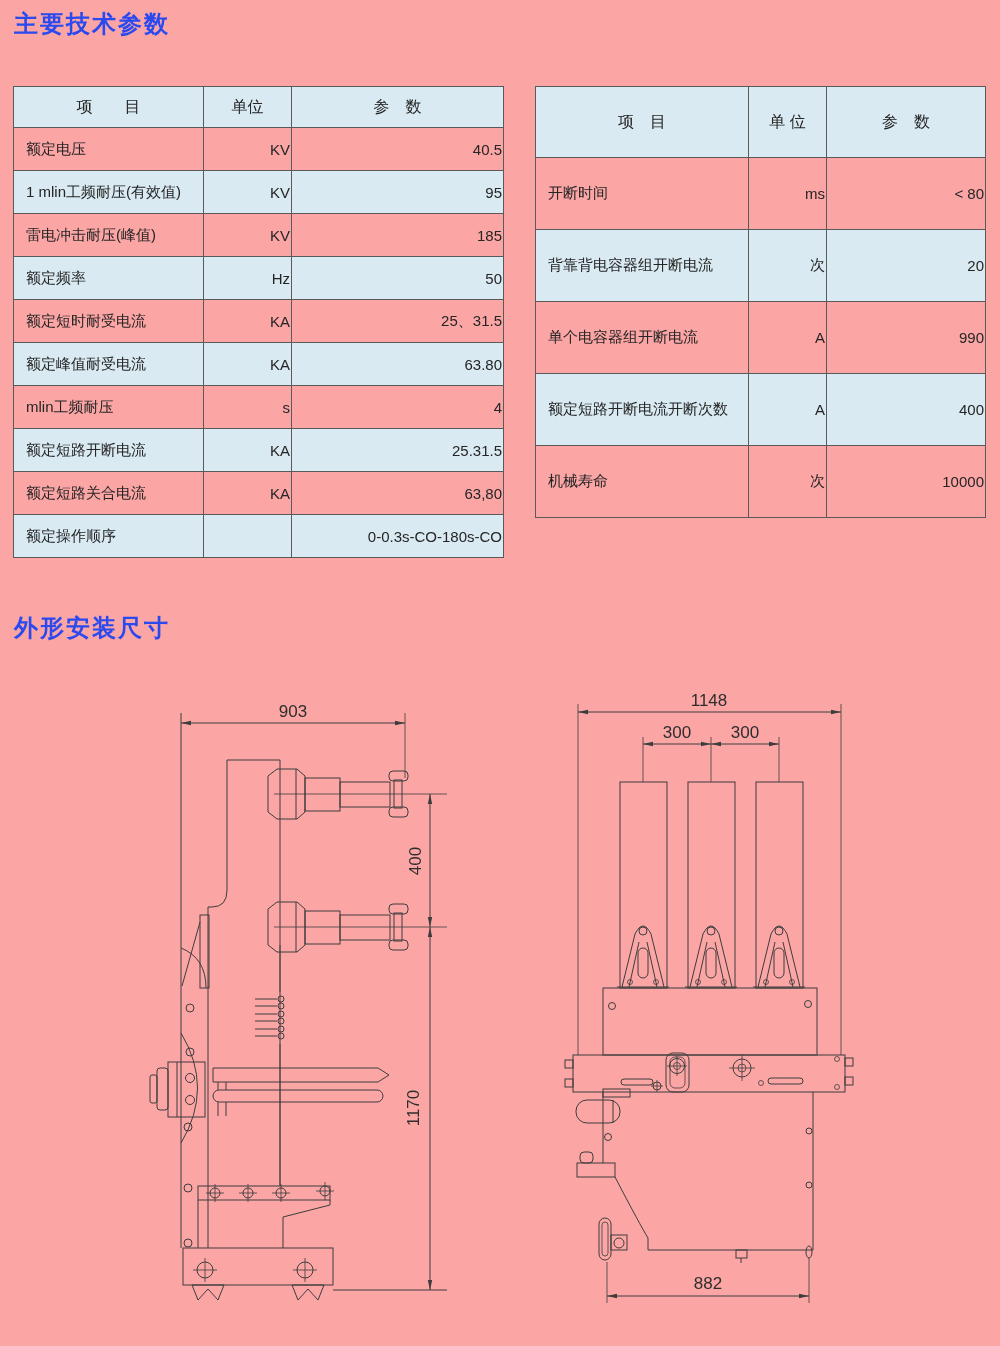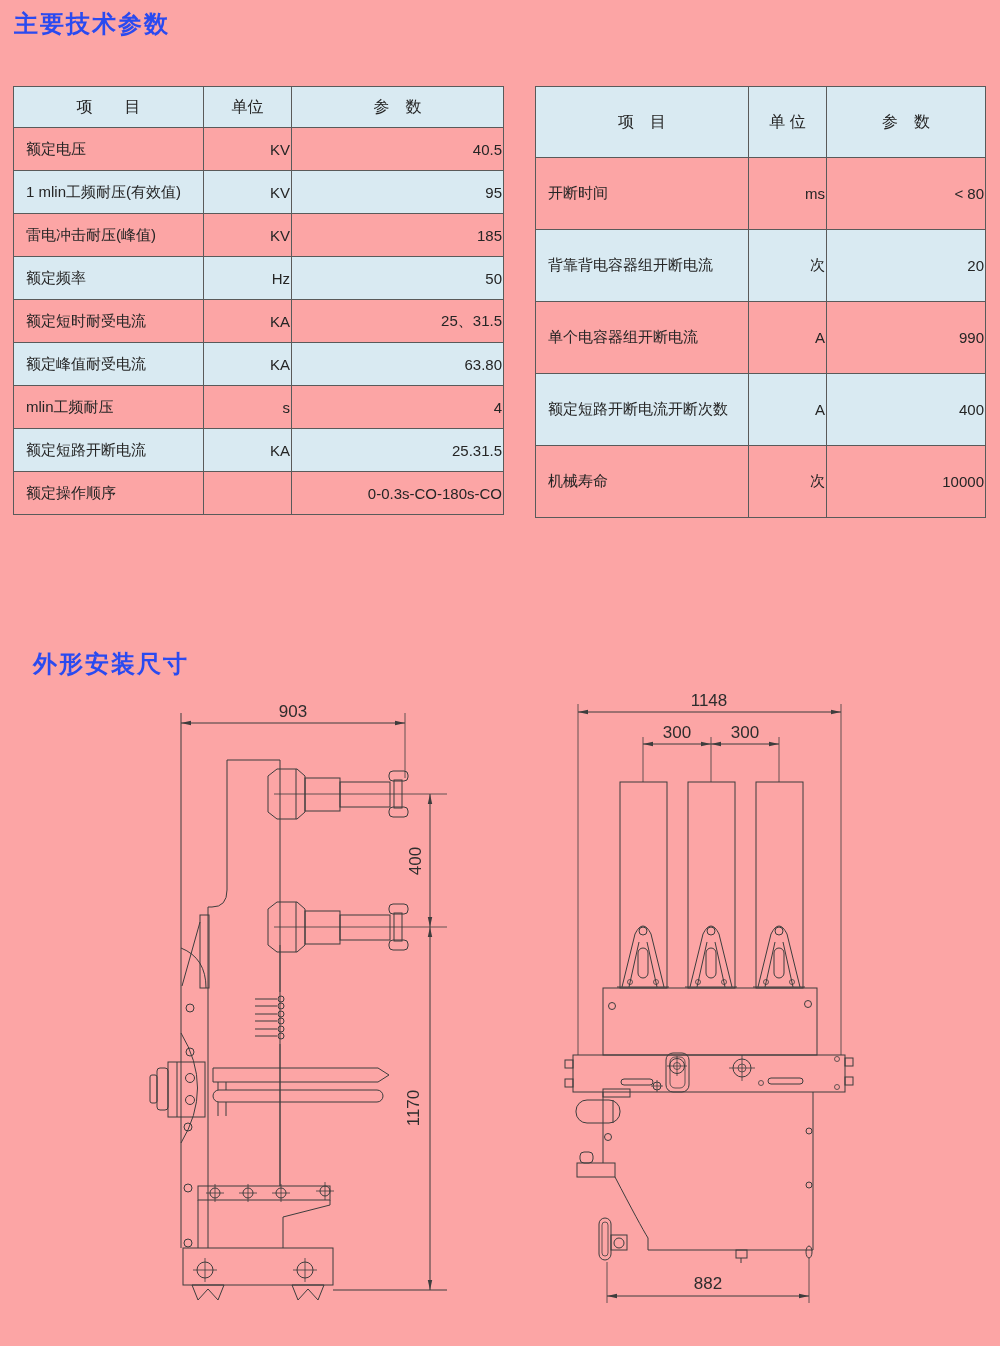--- a/index.html
+++ b/index.html
@@ -2,21 +2,21 @@
 <html><head>
 <meta charset="utf-8">
 <style>
   html,body{margin:0;padding:0;background:#ffffff;}
   body{font-family:"Liberation Sans","DejaVu Sans",sans-serif;}
   .page{position:relative;width:1000px;height:1346px;background:#fca5a5;overflow:hidden;}
 
   .sec-title{position:absolute;left:14px;margin:0;font-size:24px;font-weight:bold;
              color:#2a4af0;letter-spacing:2px;}
   #title-params{top:8px;}
-  #title-dims{top:648px;margin-left:19px;}
+  #title-dims{top:612px;}
 
   table.params{position:absolute;border-collapse:collapse;table-layout:fixed;
                font-size:15px;color:#252525;margin-top:28px;}
   table.params th,table.params td{border:1px solid #5a5a5a;font-weight:normal;
                overflow:hidden;white-space:nowrap;}
   table.params thead th{background:#d9eaf2;text-align:center;font-size:16px;}
   table.params tbody tr:nth-child(even) td{background:#d9eaf2;}
   td.c-item{text-align:left;padding-left:12px;}
   td.c-unit,td.c-val,th{text-align:right;}
 
@@ -86,20 +86,25 @@
       </tr>
       <tr>
         <td class="c-item">mlin工频耐压</td>
         <td class="c-unit">s</td>
         <td class="c-val">4</td>
       </tr>
       <tr>
         <td class="c-item">额定短路开断电流</td>
         <td class="c-unit">KA</td>
         <td class="c-val">25.31.5</td>
+      </tr>
+      <tr>
+        <td class="c-item">额定短路关合电流</td>
+        <td class="c-unit">KA</td>
+        <td class="c-val">63,80</td>
       </tr>
       <tr>
         <td class="c-item">额定操作顺序</td>
         <td class="c-unit"></td>
         <td class="c-val">0-0.3s-CO-180s-CO</td>
       </tr>
     </tbody>
   </table>
 
   <table class="params" id="t-right">

